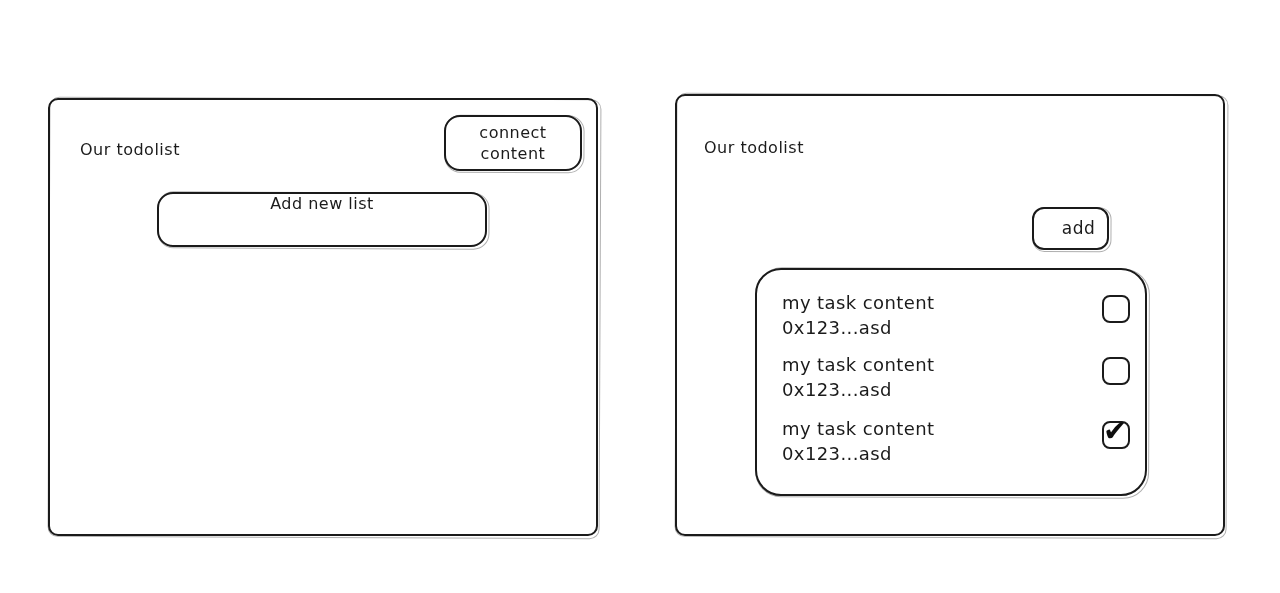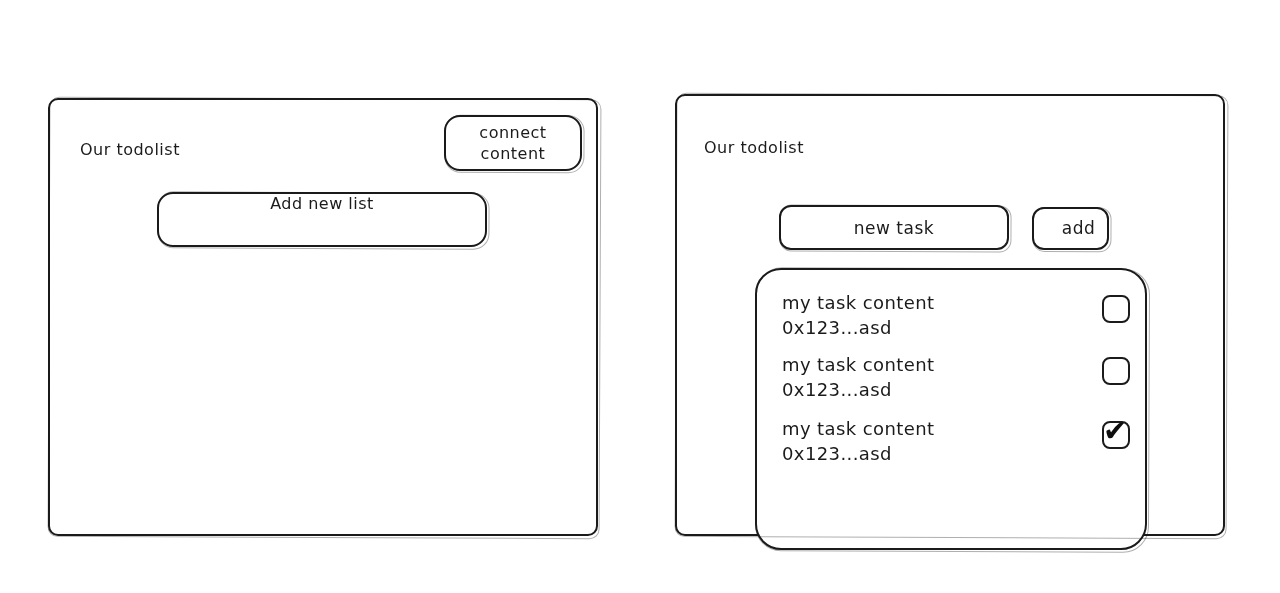--- a/index.html
+++ b/index.html
@@ -61,21 +61,21 @@
   
   #right-panel { left: 675px; top: 66px; width: 550px; height: 442px; }
   #right-title { left: 27px;  top: 42px; }
   #wallet-address-btn { left: 395px; top: 17px; width: 133px; height: 62px; border-radius: 16px; font-size: 17px; }
   #new-task-input {
     left: 102px; top: 109px; width: 230px; height: 45px; border-radius: 12px;
     display: flex; align-items: center; justify-content: center;
     font-size: 17px; letter-spacing: 0.5px; cursor: text;
   }
   #add-btn { left: 355px; top: 111px; width: 77px; height: 43px; border-radius: 12px; font-size: 17px; padding-left: 16px; }
-  #task-list { left: 78px; top: 172px; width: 392px; height: 282px; border-radius: 26px; }
+  #task-list { left: 78px; top: 172px; width: 392px; height: 228px; border-radius: 26px; }
 
   .task-row {
     position: absolute;
     left: 25px; right: 15px;
     display: flex;
     justify-content: space-between;
     align-items: flex-start;
   }
   .task-row.row-0 { top: 20px; }
   .task-row.row-1 { top: 82px; }
@@ -116,21 +116,20 @@
 
   <div id="add-new-list" class="sketch">Add new list</div>
 
 </div>
 
 <div id="right-panel" class="sketch panel">
 
   <div id="right-title" class="panel-title">Our todolist</div>
 
 
-  <div id="new-task-input" class="sketch">new task</div>
 
   <div id="add-btn" class="sketch btn">
     <span>add</span>
   </div>
 
   <div id="task-list" class="sketch">
 
     <div class="task-row row-0">
       <div class="task-text">
         <div>my task content</div>

